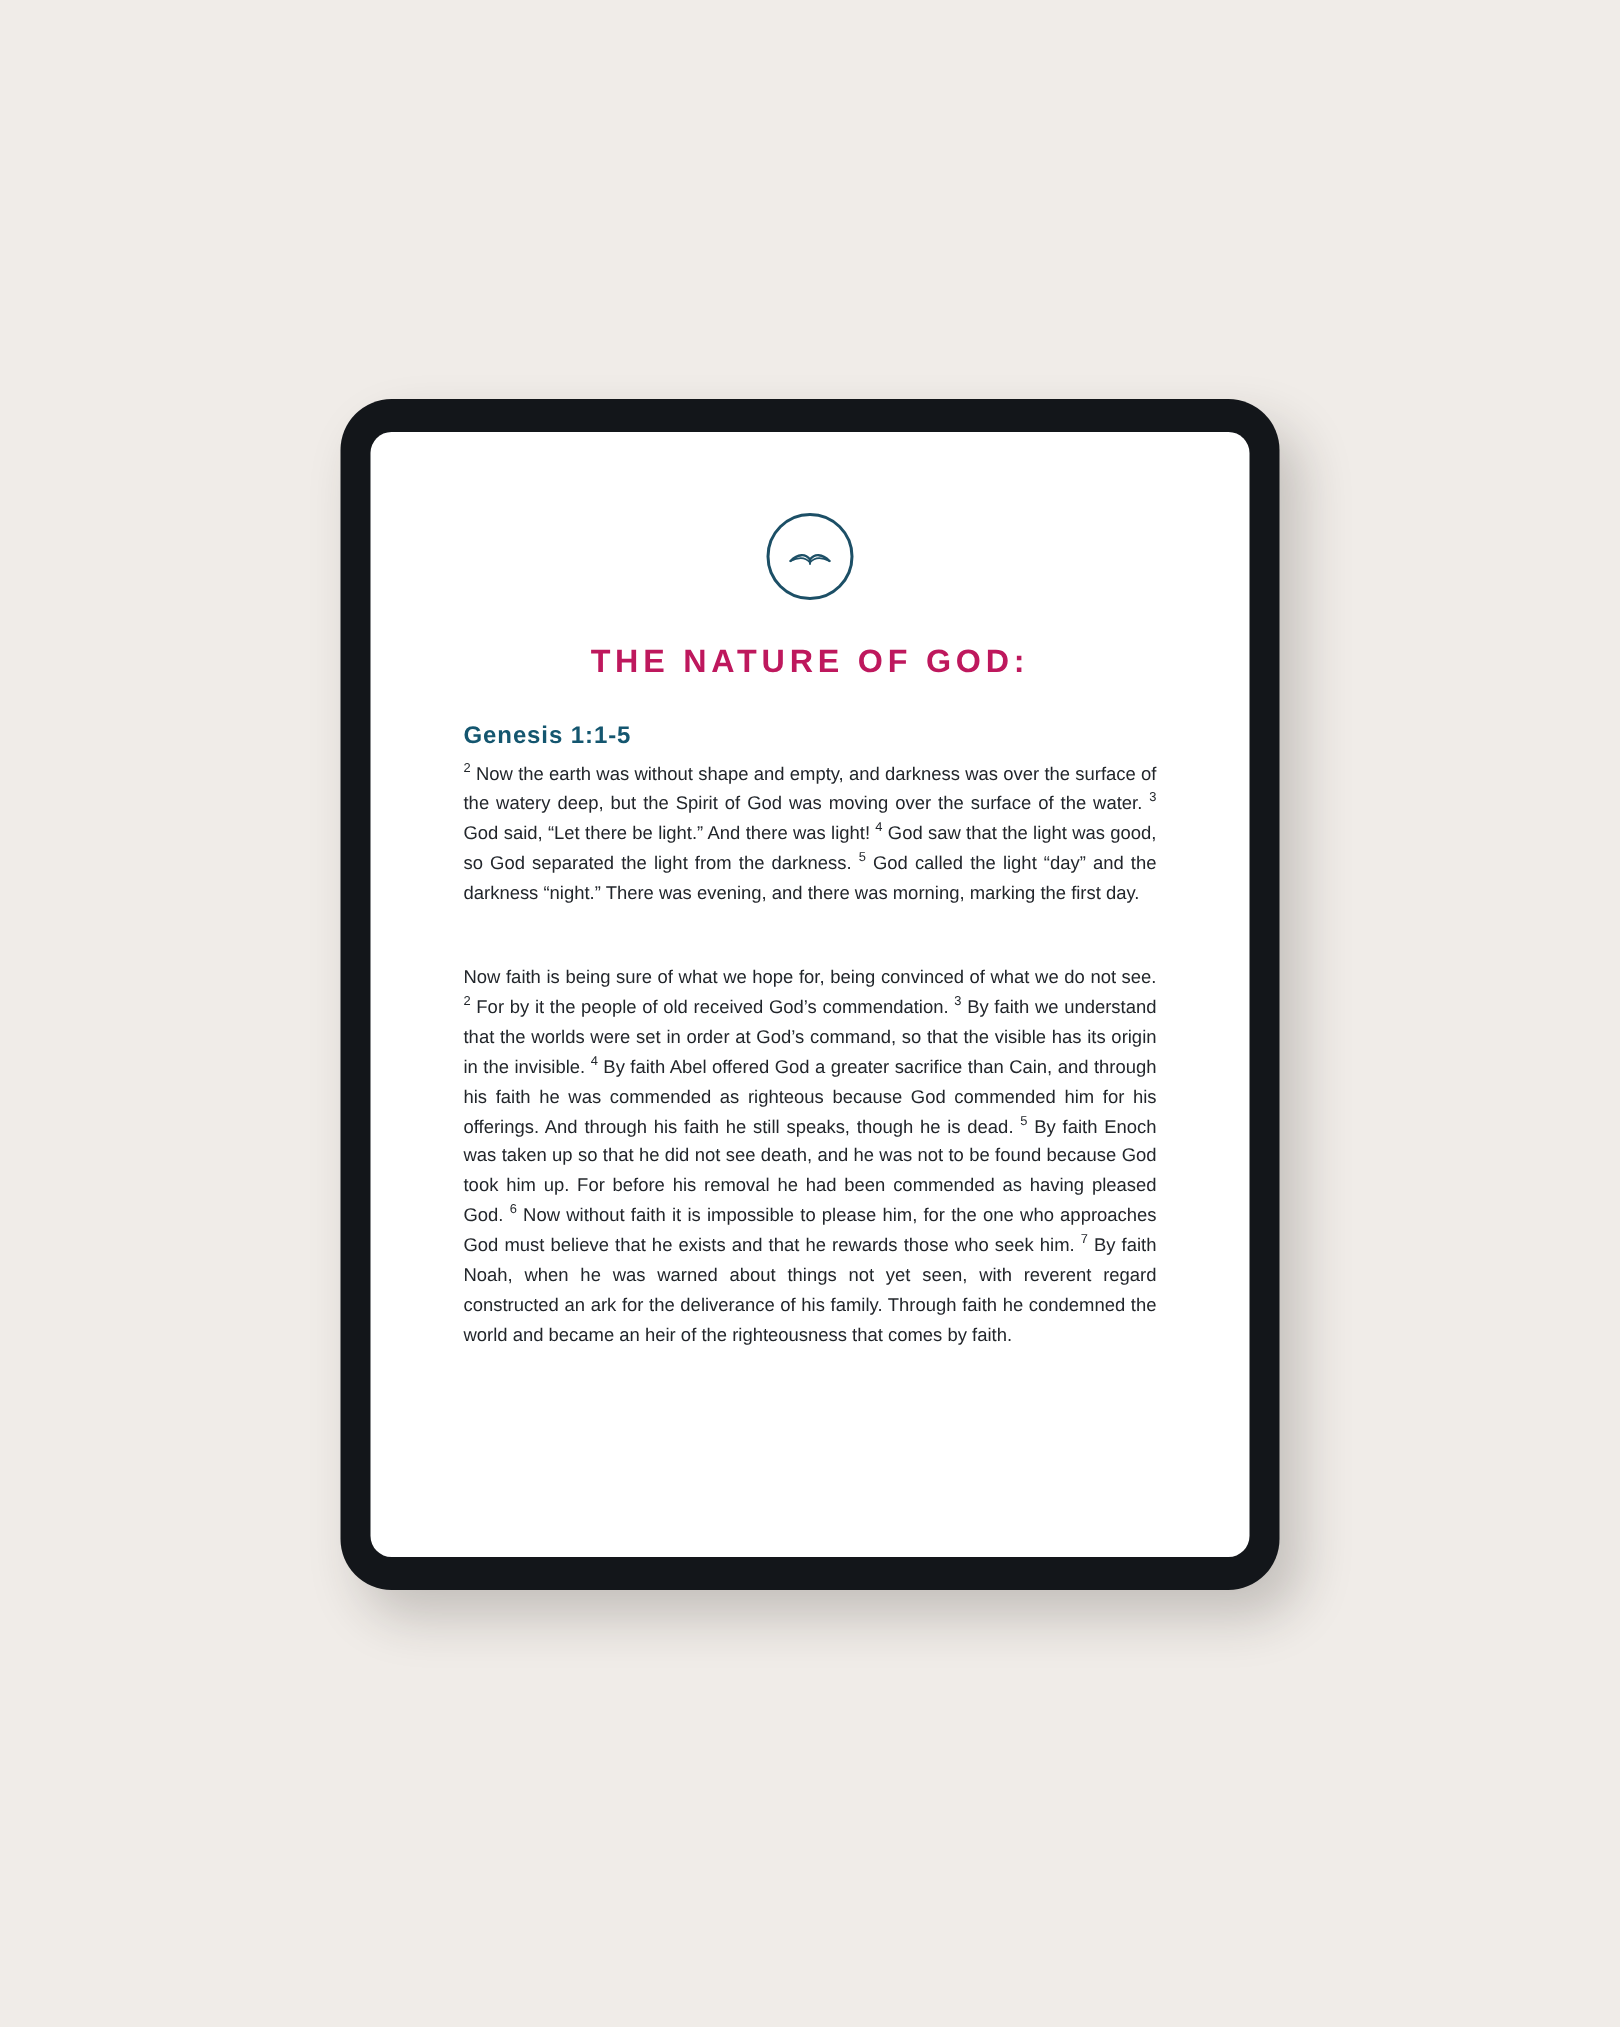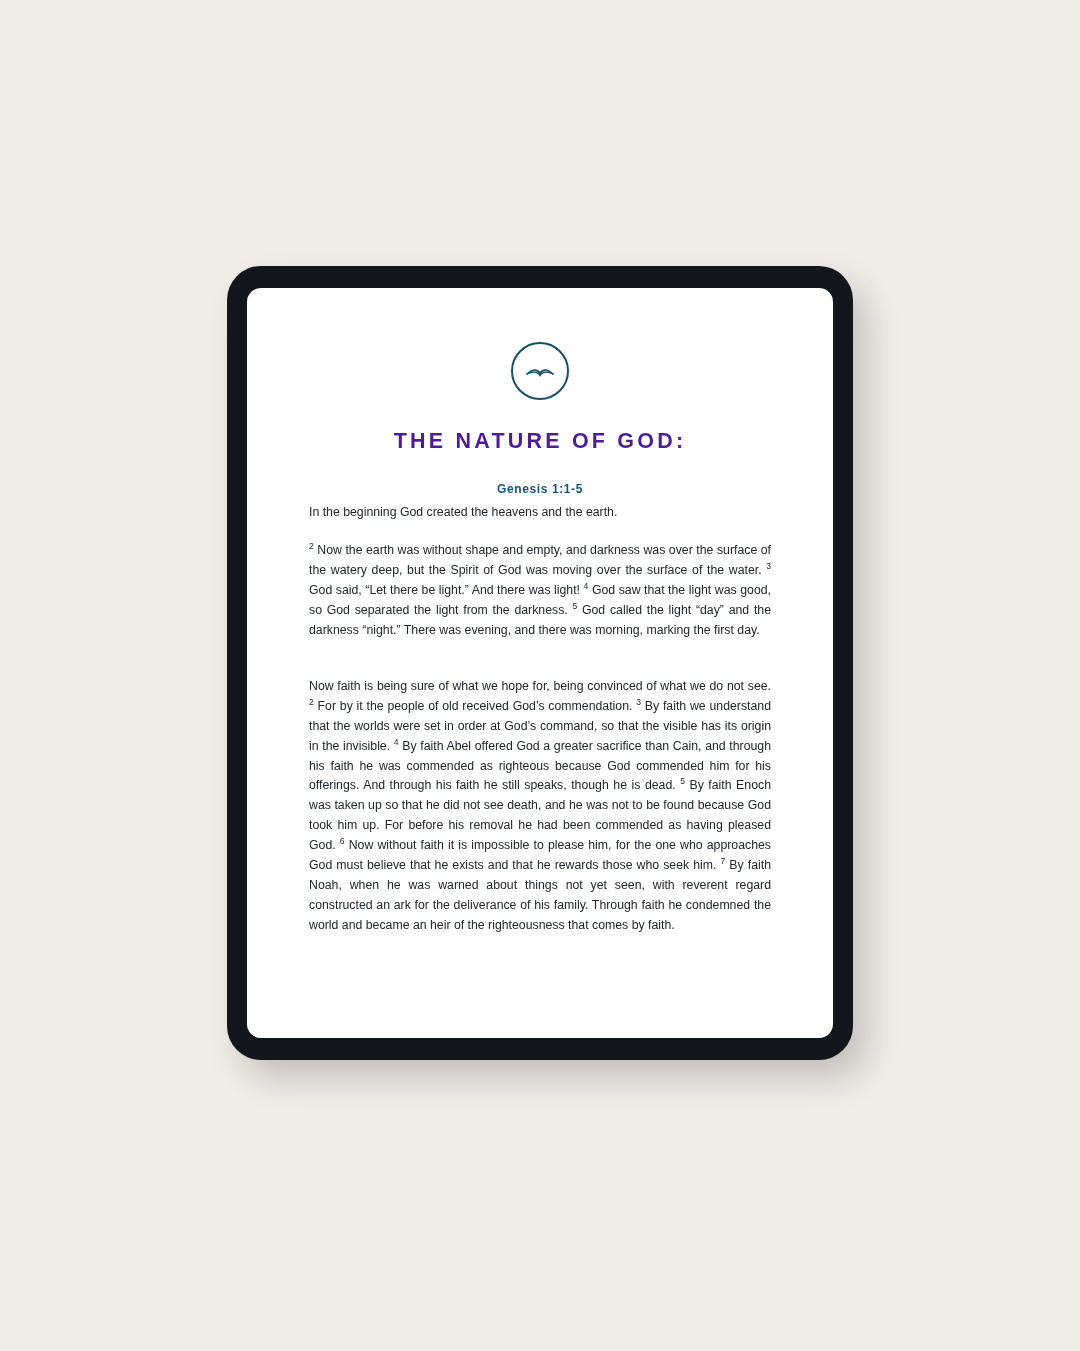--- a/index.html
+++ b/index.html
@@ -63,42 +63,41 @@
     width: 54px;
     height: 54px;
     border: 2px solid #1c4f66;
     border-radius: 50%;
     display: flex;
     align-items: center;
     justify-content: center;
   }
 
   .doc-title {
-    color: #4c1d95;
+    color: #be185d;
     text-align: center;
     font-size: 21.5px;
     font-weight: bold;
     letter-spacing: 3.2px;
     line-height: 1.28;
     margin: 0 0 26px 0;
   }
   .doc-title .line {
     display: block;
   }
 
   .passage {
     margin-bottom: 22px;
   }
   .passage-heading {
     color: #14566f;
-    font-size: 12px;
+    font-size: 16px;
     font-weight: bold;
     letter-spacing: 0.6px;
     margin: 0 0 7px 0;
-    text-align: center;
   }
   .passage-body {
     color: #22262b;
     font-size: 12.3px;
     line-height: 1.62;
     text-align: justify;
     margin: 0;
   }
   .passage-body + .passage-body {
     margin-top: 19px;
@@ -131,23 +130,20 @@
           </div>
         </div>
 
         <h1 class="doc-title">
           <span class="line">THE NATURE OF GOD:</span>
         </h1>
 
         <section class="passage">
           <h2 class="passage-heading">Genesis 1:1-5</h2>
           <p class="passage-body">
-            <span>In the beginning God created the heavens and the earth.</span>
-          </p>
-          <p class="passage-body">
             <span class="vnum">2</span><span> Now the earth was without shape and empty, and darkness was over the surface of the watery deep, but the Spirit of God was moving over the surface of the water. </span><span class="vnum">3</span><span> God said, “Let there be light.” And there was light! </span><span class="vnum">4</span><span> God saw that the light was good, so God separated the light from the darkness. </span><span class="vnum">5</span><span> God called the light “day” and the darkness “night.” There was evening, and there was morning, marking the first day.</span>
           </p>
         </section>
 
         <div class="spacer-lg"></div>
 
         <section class="passage">
           <p class="passage-body">
             <span>Now faith is being sure of what we hope for, being convinced of what we do not see. </span><span class="vnum">2</span><span> For by it the people of old received God’s commendation. </span><span class="vnum">3</span><span> By faith we understand that the worlds were set in order at God’s command, so that the visible has its origin in the invisible. </span><span class="vnum">4</span><span> By faith Abel offered God a greater sacrifice than Cain, and through his faith he was commended as righteous because God commended him for his offerings. And through his faith he still speaks, though he is dead. </span><span class="vnum">5</span><span> By faith Enoch was taken up so that he did not see death, and he was not to be found because God took him up. For before his removal he had been commended as having pleased God. </span><span class="vnum">6</span><span> Now without faith it is impossible to please him, for the one who approaches God must believe that he exists and that he rewards those who seek him. </span><span class="vnum">7</span><span> By faith Noah, when he was warned about things not yet seen, with reverent regard constructed an ark for the deliverance of his family. Through faith he condemned the world and became an heir of the righteousness that comes by faith.</span>
           </p>

